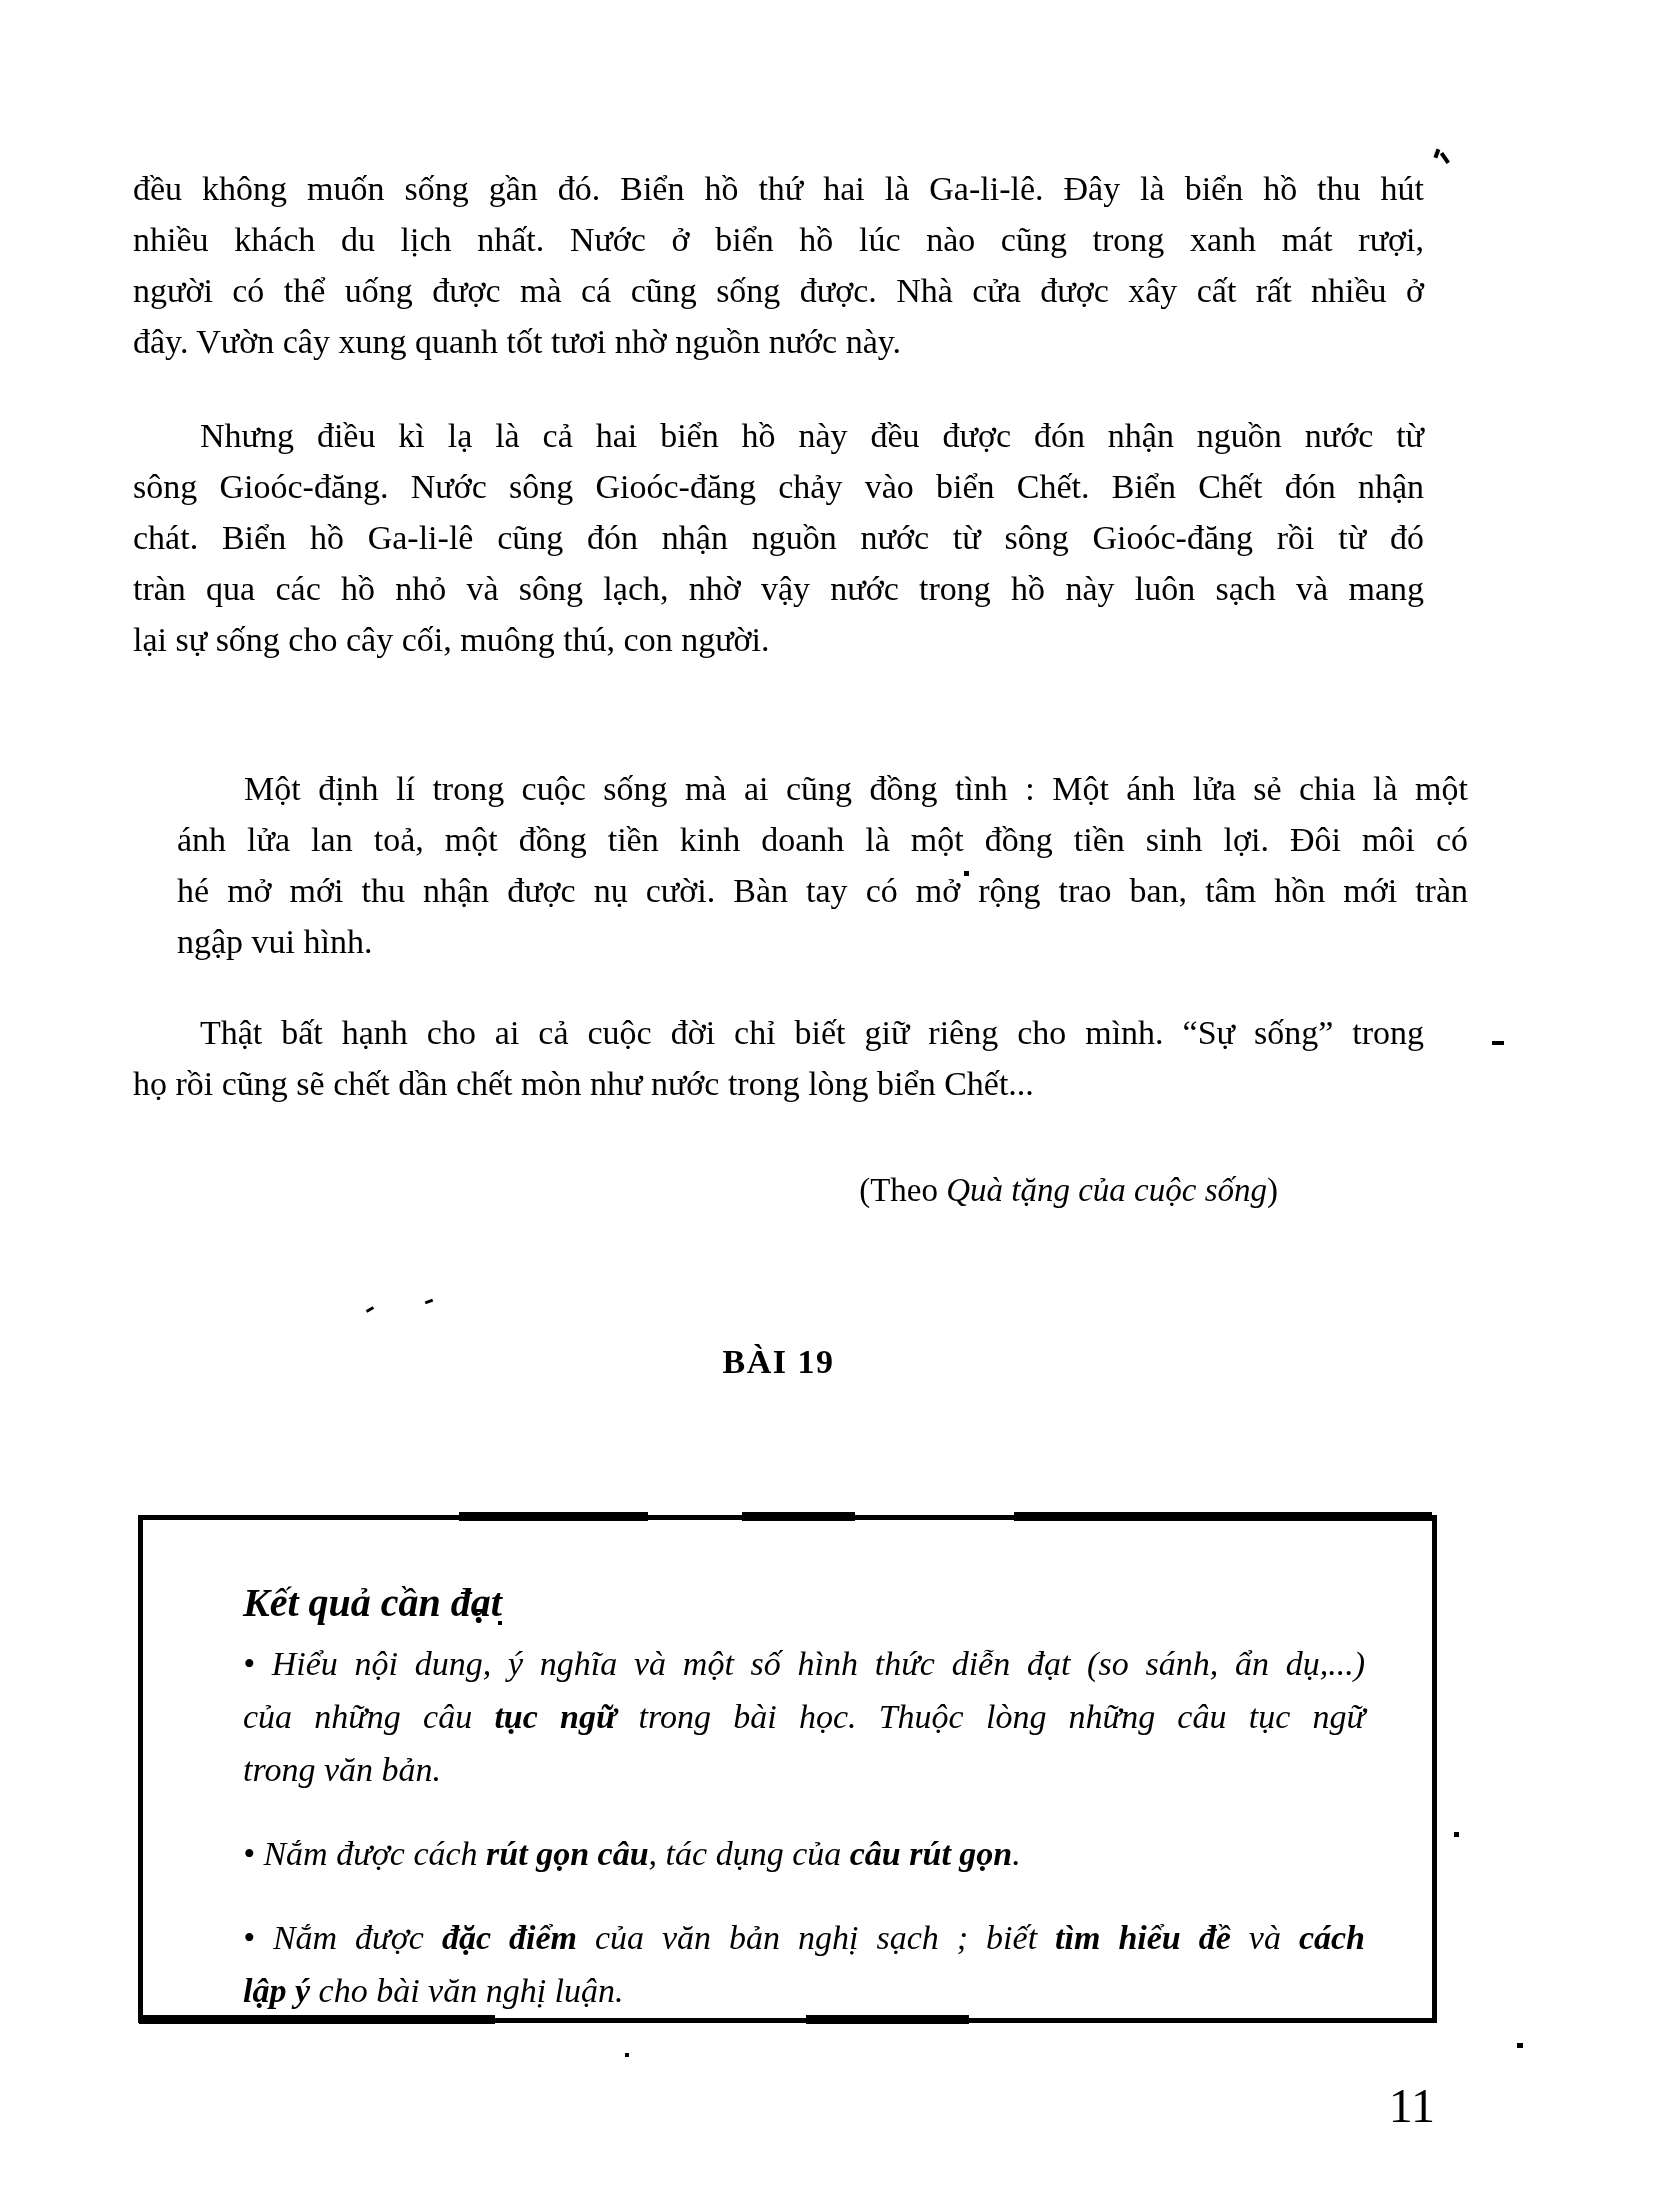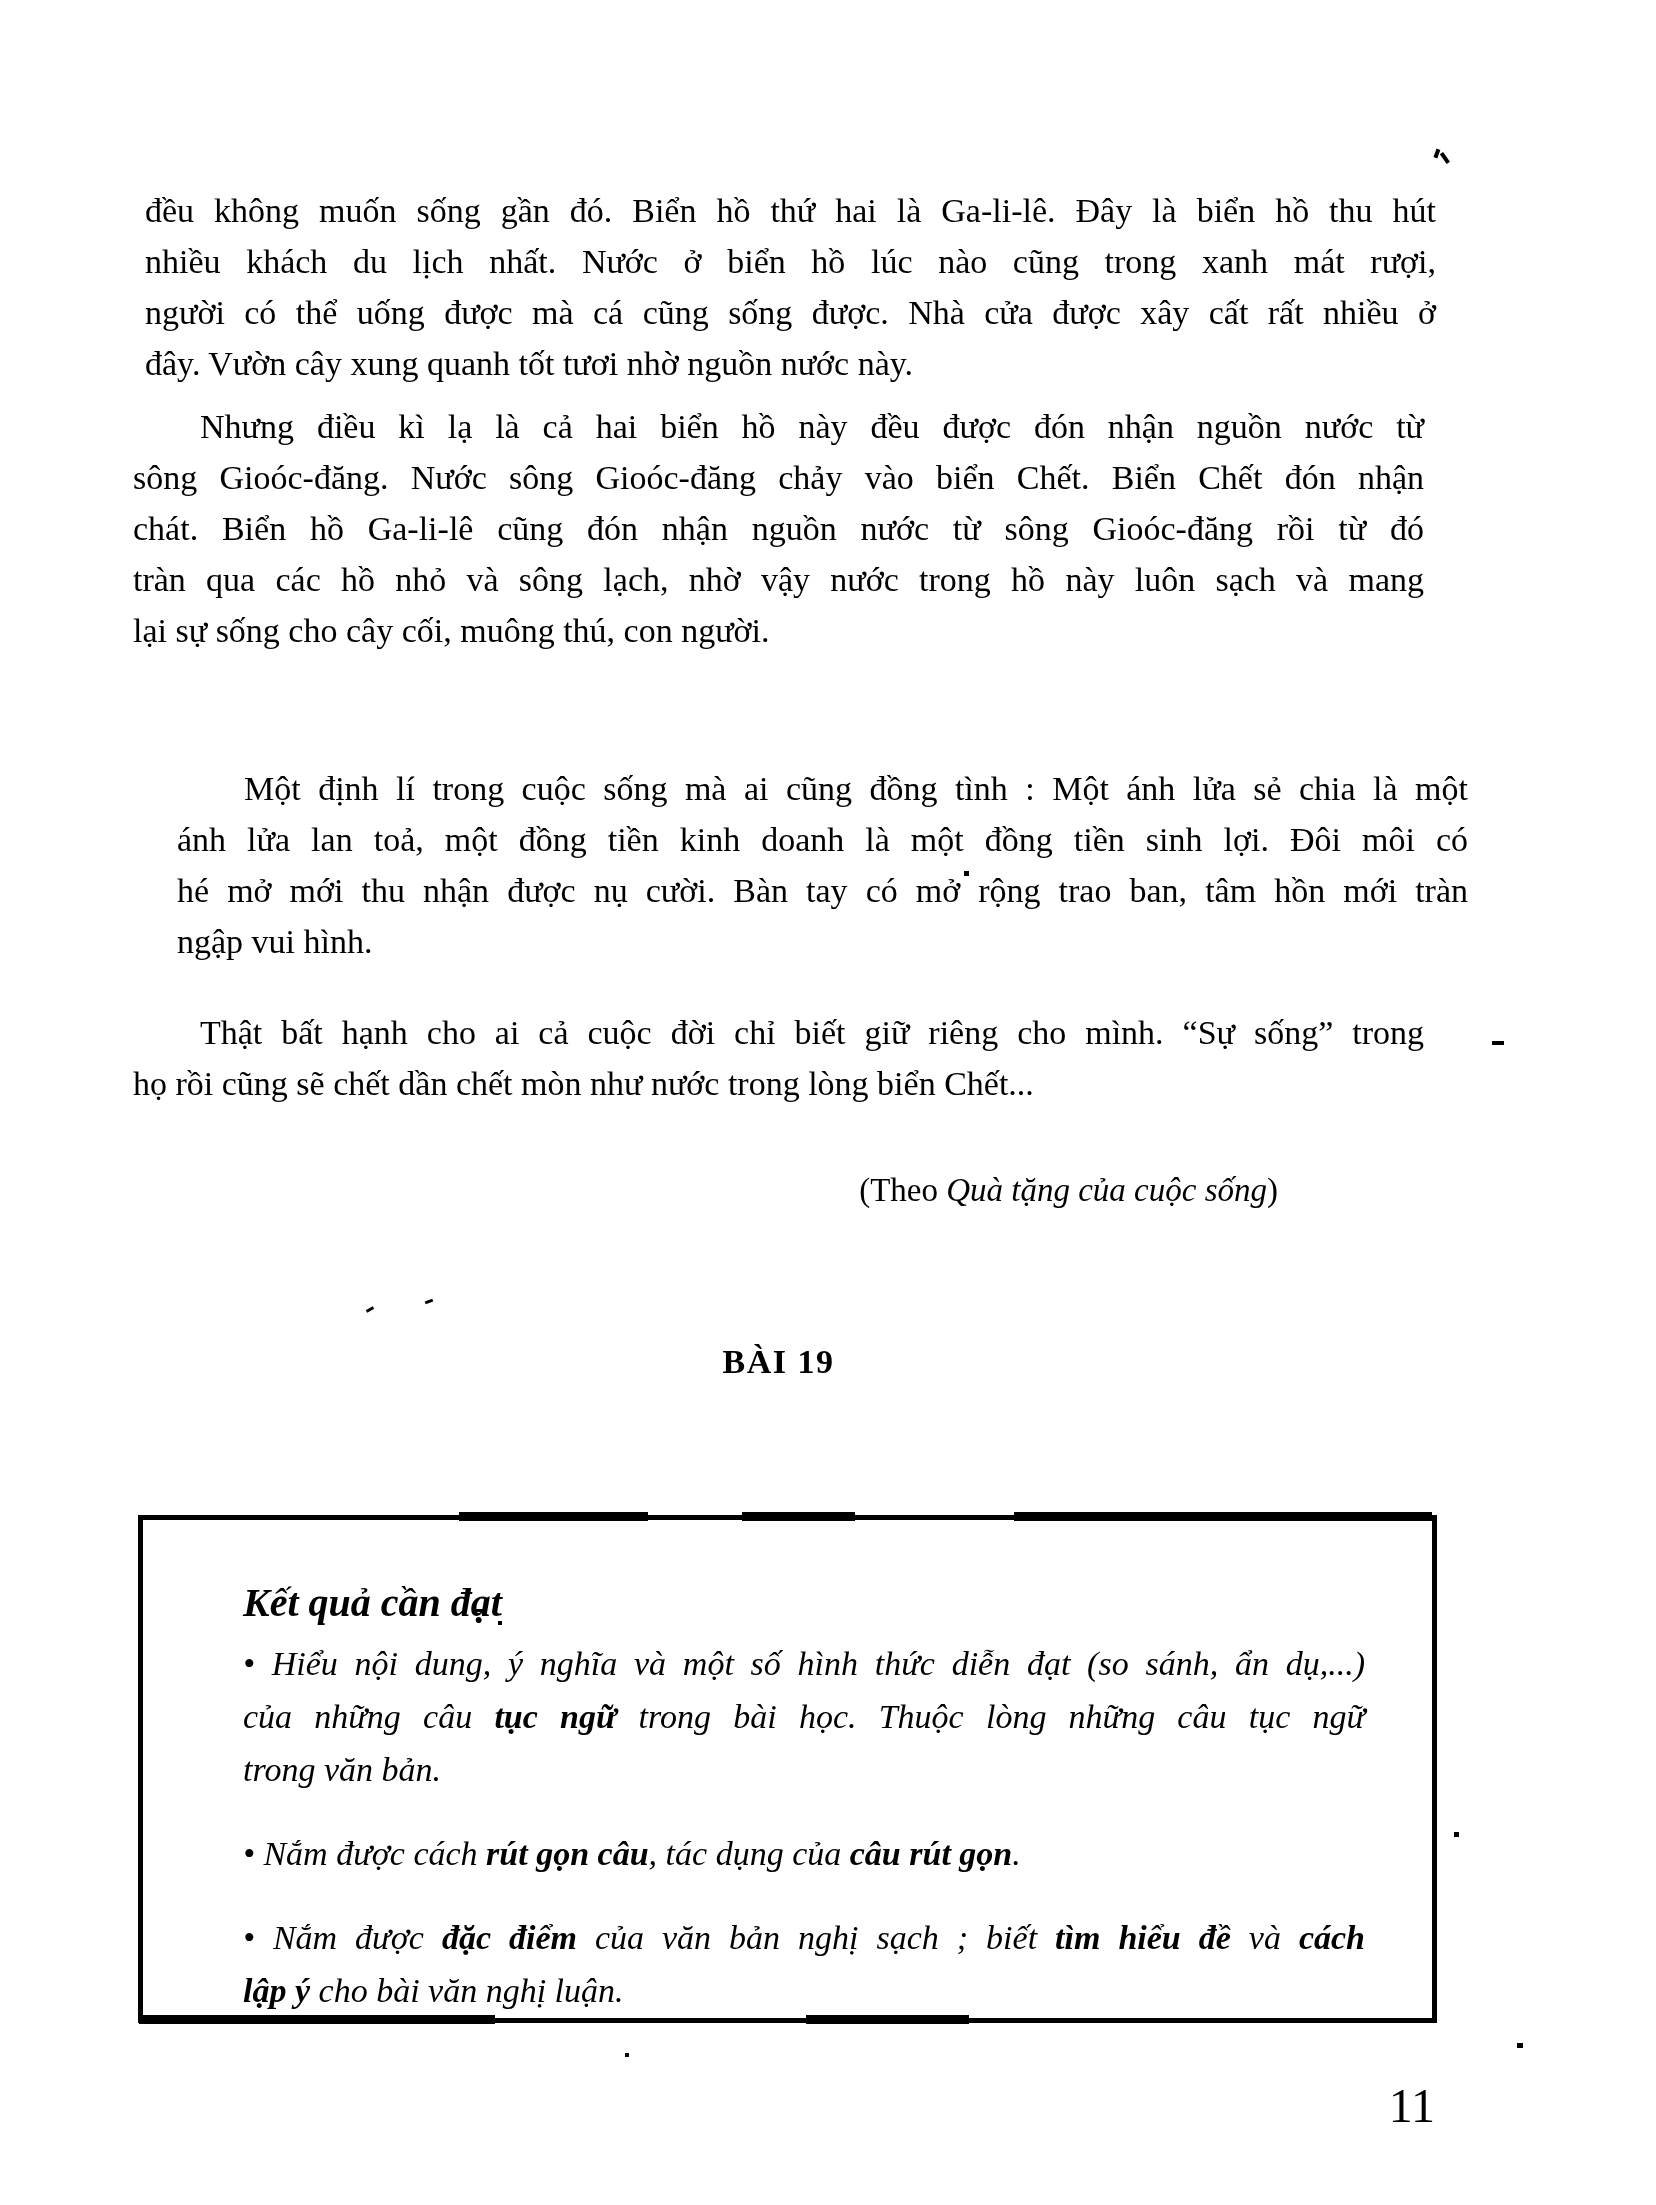--- a/index.html
+++ b/index.html
@@ -20,22 +20,22 @@
     top: 0;
     width: 1291px;
   }
   .para {
     position: absolute;
     left: 0;
     width: 100%;
     font-size: 34px;
     line-height: 51px;
   }
-  .para:nth-child(1) { top: 185px; margin-left: 12px; }
-  .para:nth-child(2) { top: 401px; }
+  .para:nth-child(1) { top: 163px; }
+  .para:nth-child(2) { top: 410px; }
   .para:nth-child(3) { top: 763px; margin-left: 44px; }
   .para:nth-child(4) { top: 1007px; }
   .para.indent .line.first { text-indent: 67px; }
 
   .line { text-align: justify; text-align-last: justify; }
   .line.last { text-align-last: left; }
   .b { font-weight: 700; }
 
   
   .attribution {

